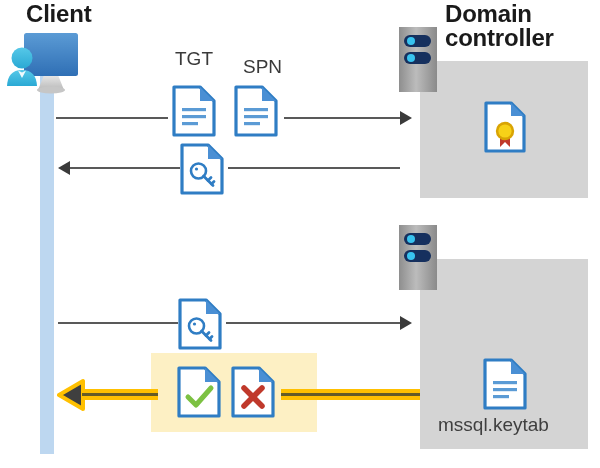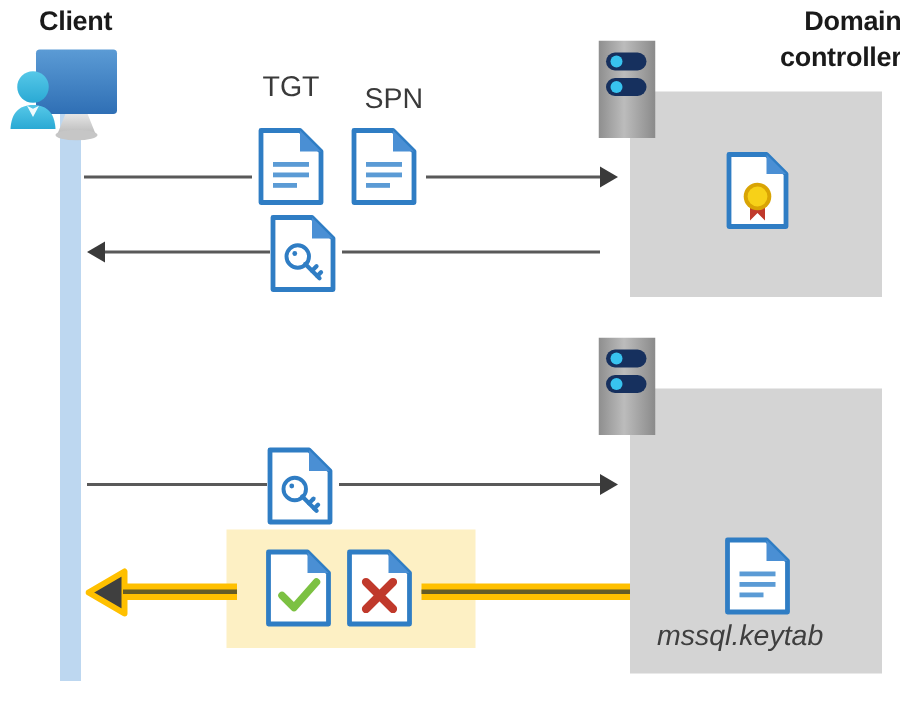--- a/index.html
+++ b/index.html
@@ -16,36 +16,36 @@
     height: 468px;
     background: #ffffff;
     overflow: hidden;
   }
   .abs { position: absolute; }
 
   
   .title-bold {
     font-weight: bold;
     color: #1a1a1a;
-    font-size: 18px;
+    font-size: 24px;
     line-height: 24px;
     letter-spacing: -0.2px;
   }
   #client-title { left: 26px; top: 2px; }
-  #dc-title { left: 456px; top: 2px; width: 145px; text-align: right; }
+  #dc-title { left: 445px; top: 2px; width: 145px; }
   #linux-title { left: 448px; top: 224px; width: 150px; }
 
   .plain-label {
     color: #3a3a3a;
     font-size: 19px;
     line-height: 22px;
   }
   #tgt-label { left: 175px; top: 48px; }
   #spn-label { left: 243px; top: 56px; }
-  #keytab-label { left: 438px; top: 414px; font-size: 19px; color: #3f3f3f; font-style: italic; }
+  #keytab-label { left: 438px; top: 414px; font-size: 19px; color: #3f3f3f; }
   #accepted-label { left: 142px; top: 434px; font-size: 19px; color: #3f3f3f; }
 
   
   .gray-panel { background: #d4d4d4; }
   #dc-panel { left: 420px; top: 61px; width: 168px; height: 137px; }
   #linux-panel { left: 420px; top: 259px; width: 168px; height: 190px; }
 
   
   #lifeline {
     left: 40px; top: 72px; width: 14px; height: 382px;

